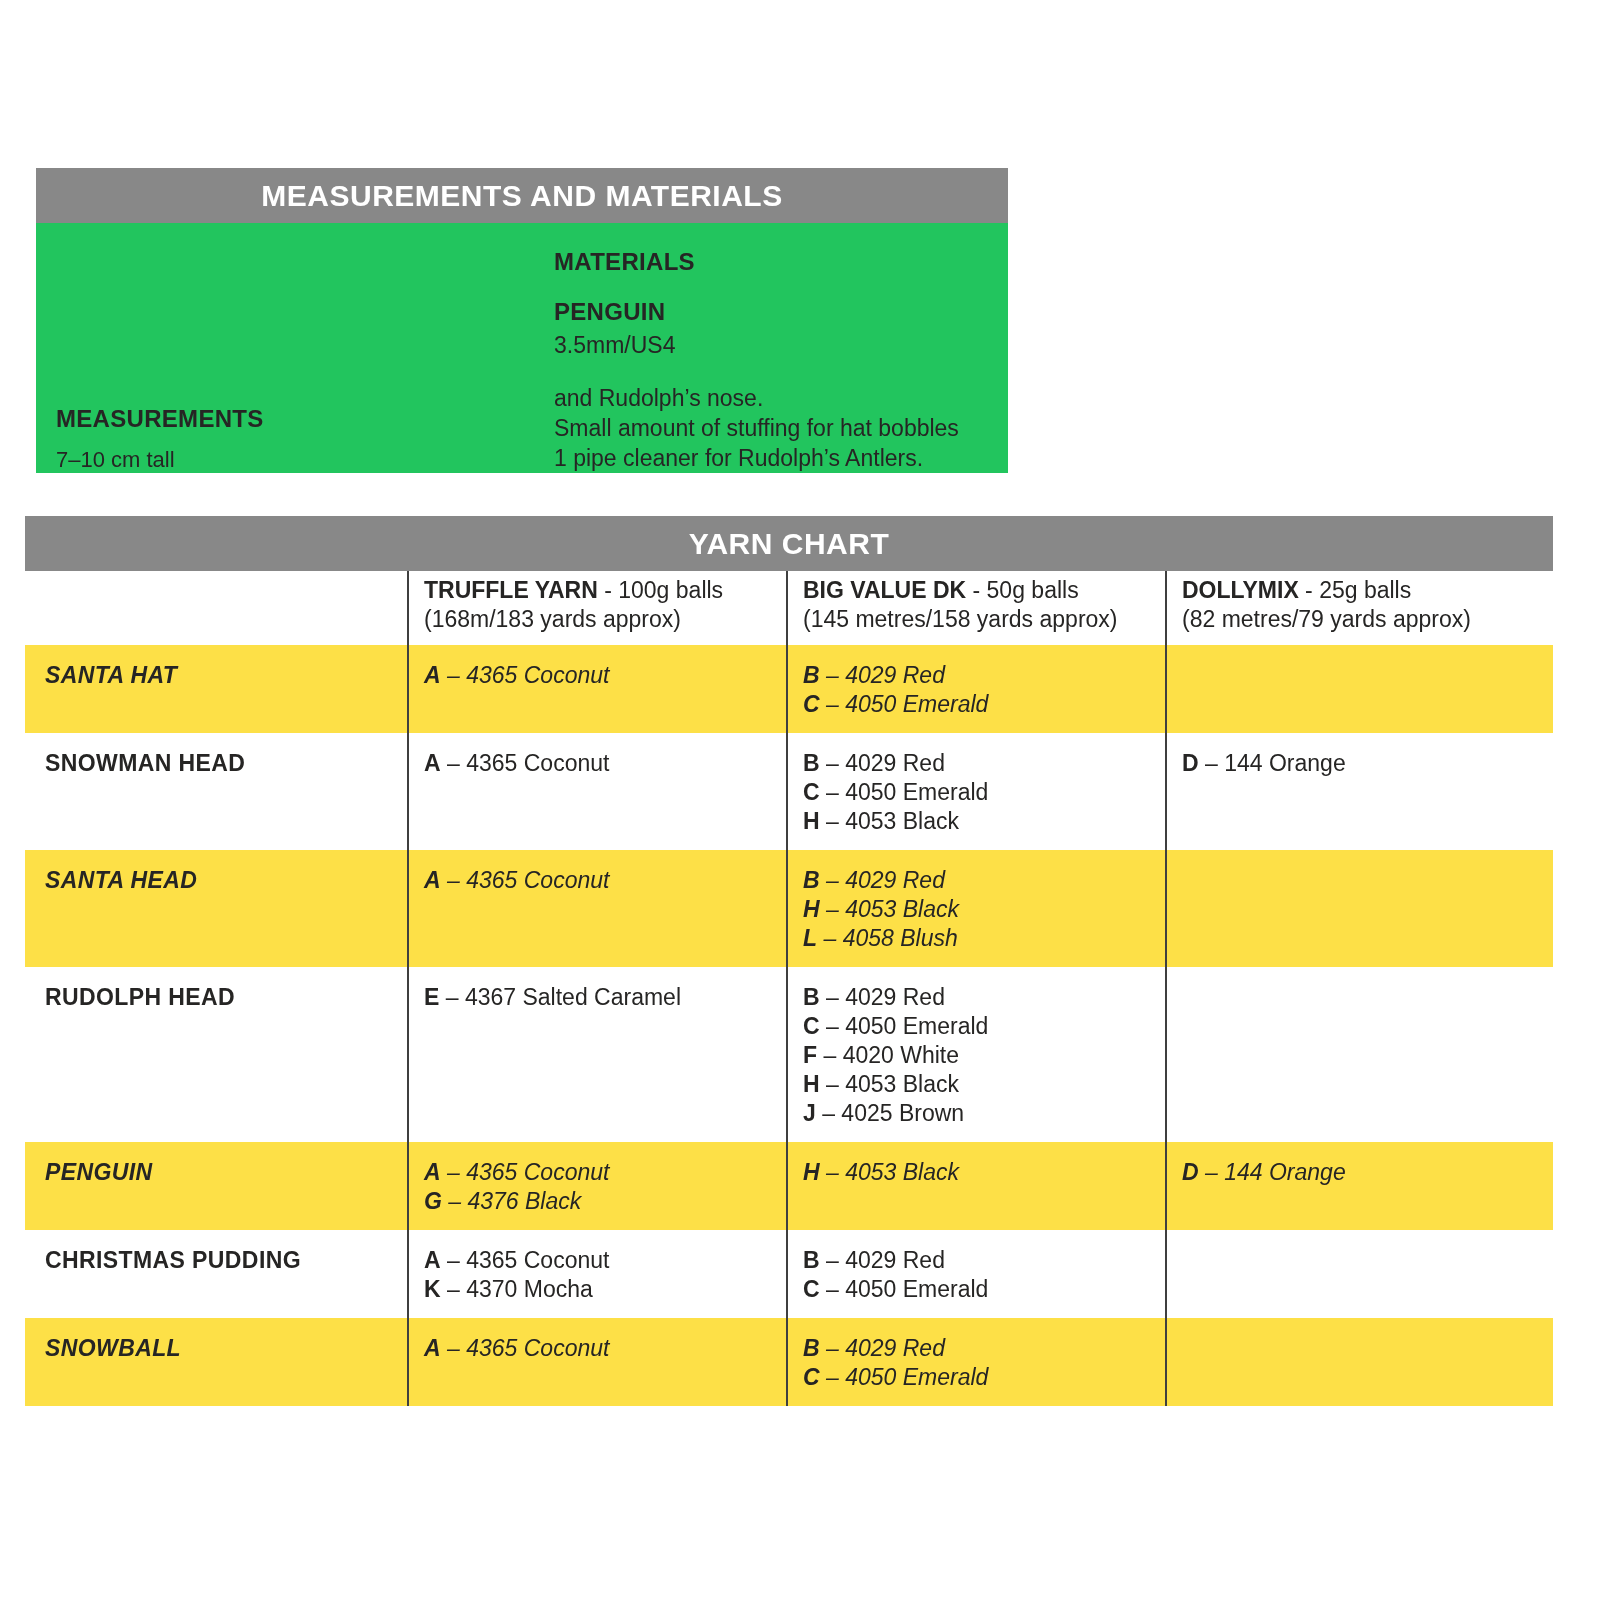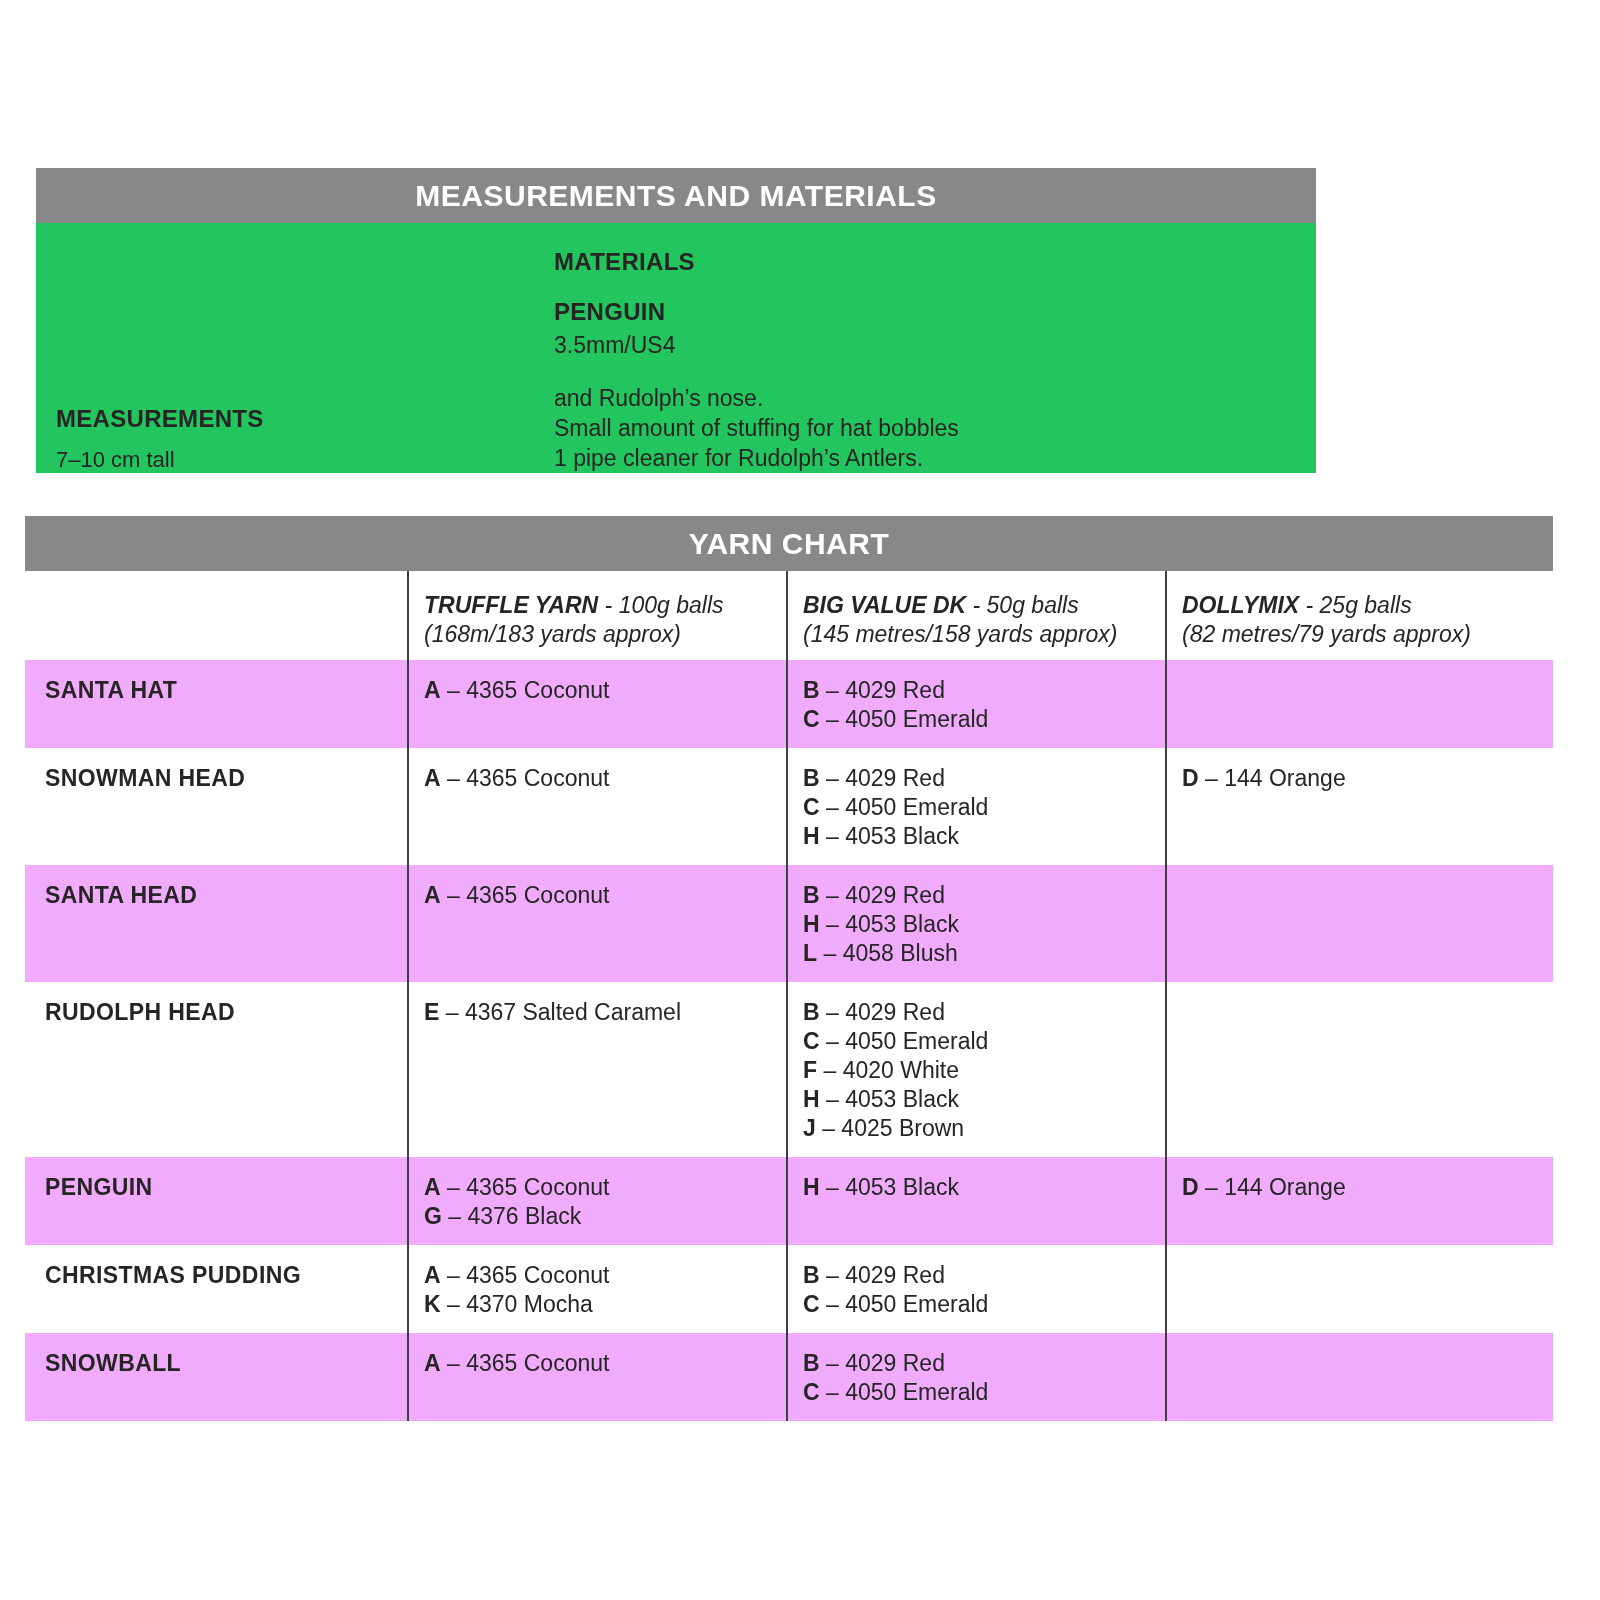--- a/index.html
+++ b/index.html
@@ -12,21 +12,21 @@
     overflow:hidden;
   }
   .bar{
     height:55px;
     background:#888888;
     color:#ffffff;
     display:flex;align-items:center;justify-content:center;
     font-size:30px;font-weight:bold;letter-spacing:0.5px;
   }
   
-  .mm-section{position:absolute;left:36px;top:168px;width:1280px;}
+  .mm-section{position:absolute;left:36px;top:168px;width:972px;}
   .mm-body{
     box-sizing:border-box;
     height:250px;
     background:#22c55e;
     display:flex;
     padding:24px 0 0 20px;
     align-items:flex-end;
   }
   .mm-left{width:498px;}
   .mm-right{flex:1;}
@@ -36,35 +36,35 @@
   .needles-value{margin:6px 0 0;font-size:23px;}
   .mm-notes{margin:24px 0 0;font-size:23px;line-height:30px;}
   .mm-notes span{display:block;}
   
   .yarn-section{position:absolute;left:25px;top:516px;width:1528px;}
   .yarn-row{
     display:grid;
     grid-template-columns:382px 379px 379px 388px;
     background:#ffffff;
   }
-  .yarn-row.alt{background:#f0abfc;}
+  .yarn-row.alt{background:#fde047;font-style:italic;}
   .cell{
     box-sizing:border-box;
     font-size:23px;
     line-height:29px;
     padding:16px 10px 14px 15px;
   }
   .cell.bordered{border-left:2px solid #3f3f3f;}
   .label-cell{
     padding-left:20px;
     font-weight:bold;
     letter-spacing:0.4px;
   }
   .header-cell{padding-top:11px;padding-bottom:11px;}
-  .yarn-header-row .cell{padding-top:20px;padding-bottom:11px;font-style:italic;}
+  .yarn-header-row .cell{padding-top:5px;padding-bottom:11px;}
   .entry b, .header-cell b{font-weight:bold;}
 </style>
 </head>
 <body>
 
 <div class="page">
 
   <section class="mm-section">
     <div class="bar">
       <span>MEASUREMENTS AND MATERIALS</span>

